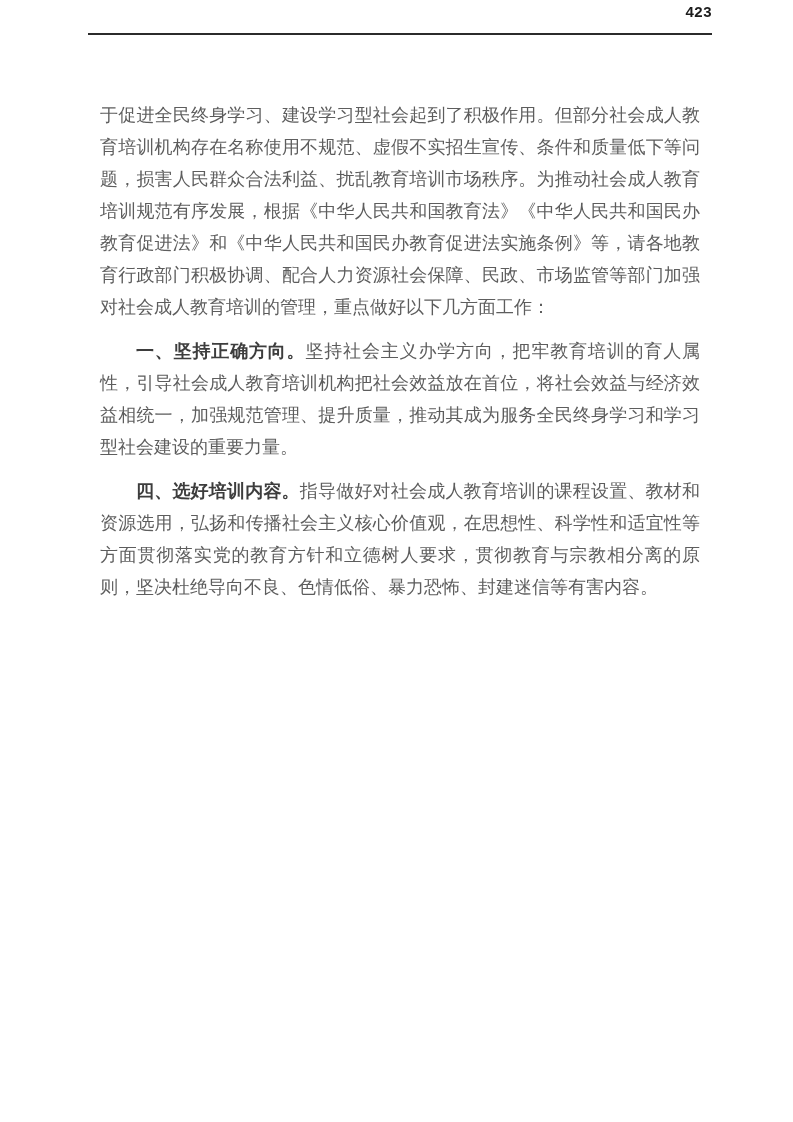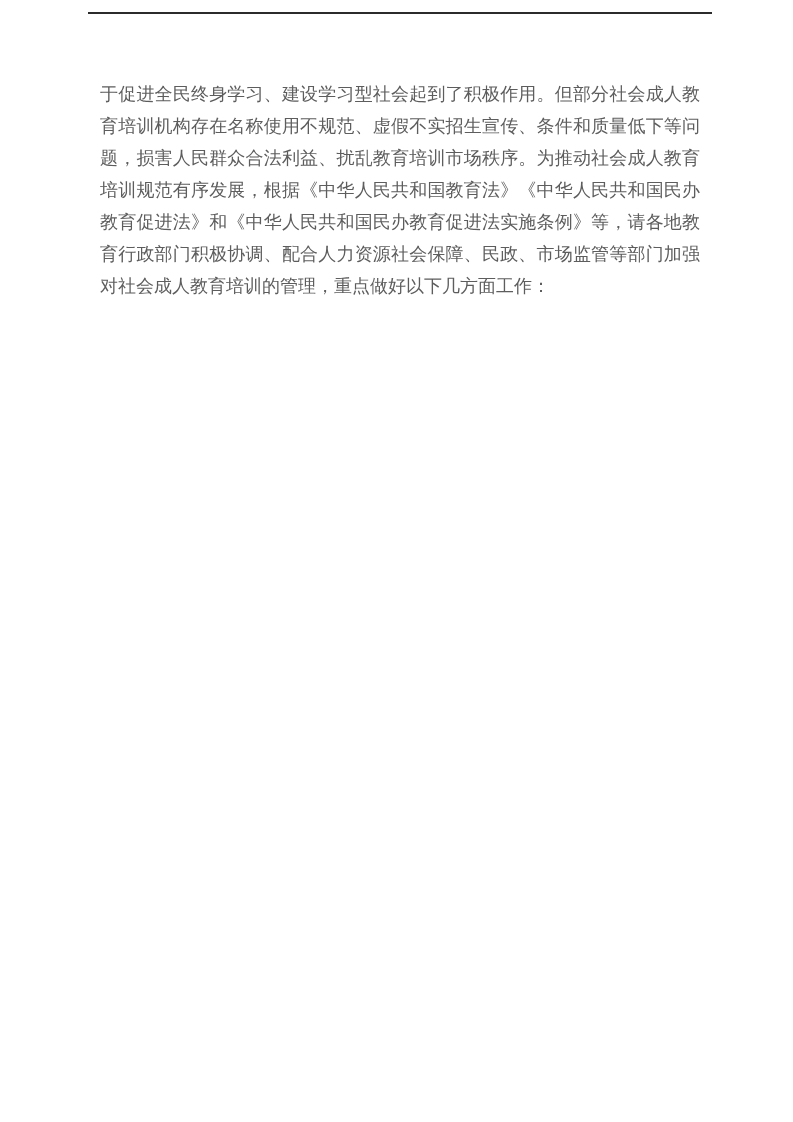--- a/index.html
+++ b/index.html
@@ -58,27 +58,30 @@
     font-weight: bold;
     color: #3d3d3d;
   }
 </style>
 </head>
 <body>
 
 <div class="page">
   <div class="content">
 
+    <div class="page-number">423</div>
 
     <hr class="header-rule">
 
     <div class="doc-body">
 
       <p class="para no-indent"><span>于促进全民终身学习、建设学习型社会起到了积极作用。但部分社会成人教育培训机构存在名称使用不规范、虚假不实招生宣传、条件和质量低下等问题，损害人民群众合法利益、扰乱教育培训市场秩序。为推动社会成人教育培训规范有序发展，根据《中华人民共和国教育法》《中华人民共和国民办教育促进法》和《中华人民共和国民办教育促进法实施条例》等，请各地教育行政部门积极协调、配合人力资源社会保障、民政、市场监管等部门加强对社会成人教育培训的管理，重点做好以下几方面工作：</span></p>
 
+      <p class="para"><span class="lead">一、坚持正确方向。</span><span>坚持社会主义办学方向，把牢教育培训的育人属性，引导社会成人教育培训机构把社会效益放在首位，将社会效益与经济效益相统一，加强规范管理、提升质量，推动其成为服务全民终身学习和学习型社会建设的重要力量。</span></p>
 
 
 
+      <p class="para"><span class="lead">四、选好培训内容。</span><span>指导做好对社会成人教育培训的课程设置、教材和资源选用，弘扬和传播社会主义核心价值观，在思想性、科学性和适宜性等方面贯彻落实党的教育方针和立德树人要求，贯彻教育与宗教相分离的原则，坚决杜绝导向不良、色情低俗、暴力恐怖、封建迷信等有害内容。</span></p>
 
 
     </div>
   </div>
 </div>
 
 </body></html>

